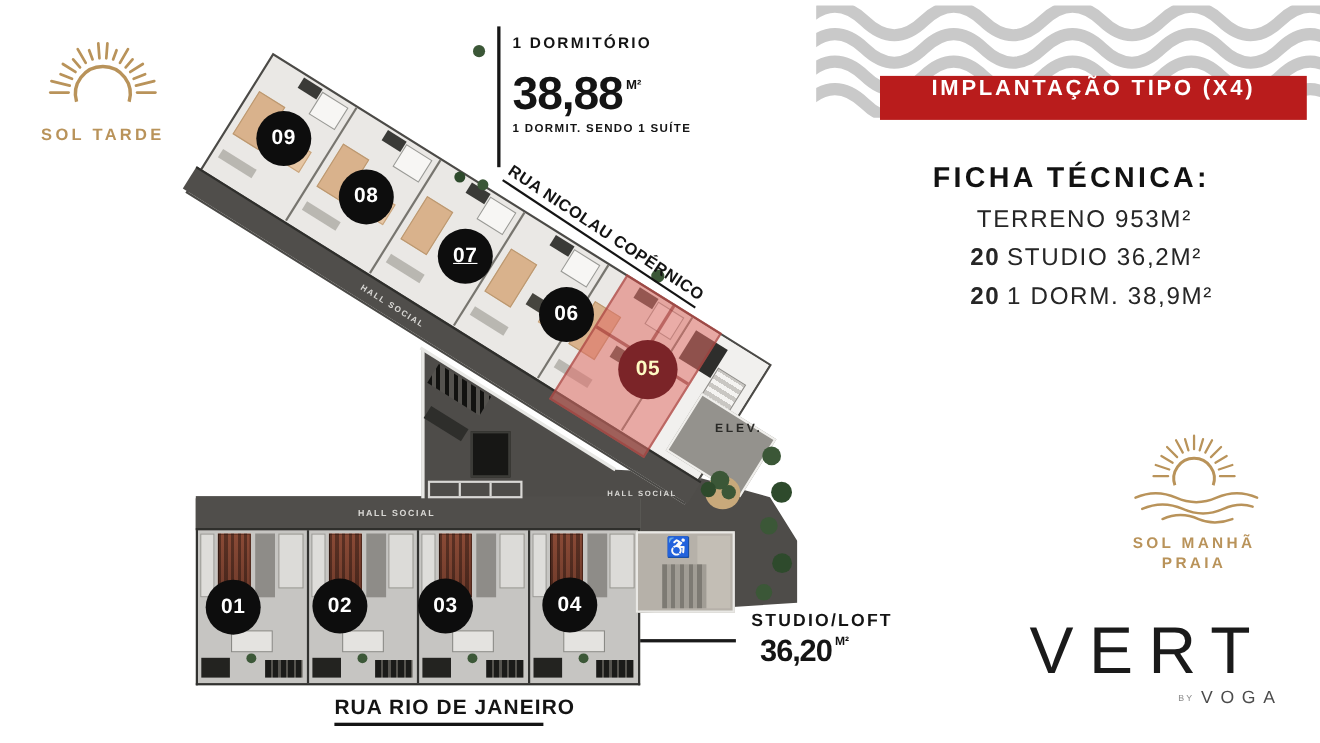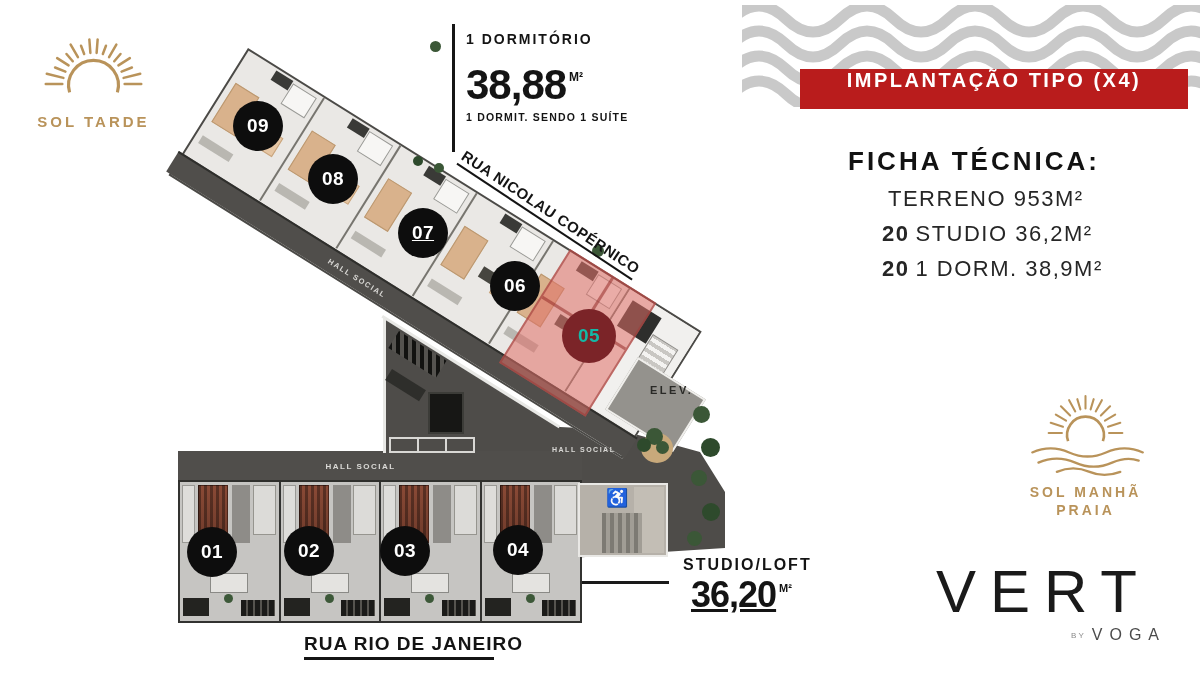--- a/index.html
+++ b/index.html
@@ -32,21 +32,21 @@
 
   
   .street { font-weight:bold; color:#141414; border-bottom:3px solid #141414; padding-bottom:2px; white-space:nowrap; }
 
   
   .circle {
     position:absolute; width:50px; height:50px; border-radius:50%;
     background:#0d0d0d; color:#ffffff; display:flex; align-items:center; justify-content:center;
     font-weight:bold; font-size:19px; letter-spacing:.5px; z-index:30;
   }
-  .circle.hl { width:54px; height:54px; background:#7b2428; color:#14b8a6; }
+  .circle.hl { width:54px; height:54px; background:#7b2428; color:#fef9c3; }
 
   .hall-label { color:#e8e7e4; font-weight:bold; font-size:7.5px; letter-spacing:1.5px; white-space:nowrap; opacity:.9; }
 
   
   #plaza {
     position:absolute; left:383px; top:316px; width:342px; height:242px; z-index:1;
     background:#4e4c49;
     clip-path:polygon(0px 0px,177px 111px,237px 114px,317px 136px,342px 176px,342px 232px,187px 242px,187px 139px,0px 139px);
   }
 
@@ -137,21 +137,21 @@
   
   .green { position:absolute; border-radius:50%; background:#3b5737; z-index:12; }
   .green.dk { background:#2e4a2c; }
   .pot { position:absolute; border-radius:50%; background:#c8a97b; z-index:11; }
 
   
   .hline { position:absolute; height:3px; background:#1a1a1a; }
 
   
   .studio-type { font-weight:bold; font-size:16px; letter-spacing:2px; color:#141414; }
-  .studio-area { font-weight:bold; font-size:36px; letter-spacing:-1px; color:#141414; line-height:1;text-decoration:underline; }
+  .studio-area { font-weight:bold; font-size:28px; letter-spacing:-1px; color:#141414; line-height:1; }
   .studio-unit { font-weight:bold; font-size:11px; vertical-align:15px; margin-left:3px; }
 
   
   .vert-name { font-size:60px; letter-spacing:14px; color:#1a1a1a; line-height:1; }
   .vert-by { text-align:right; padding-right:20px; margin-top:4px; color:#4b4b4b; }
   .vert-by .by { font-size:8px; letter-spacing:2px; color:#8a8a8a; margin-right:6px; vertical-align:2px; }
   .vert-by .voga { font-size:16px; letter-spacing:7px; }
 </style>
 </head>
 <body>

